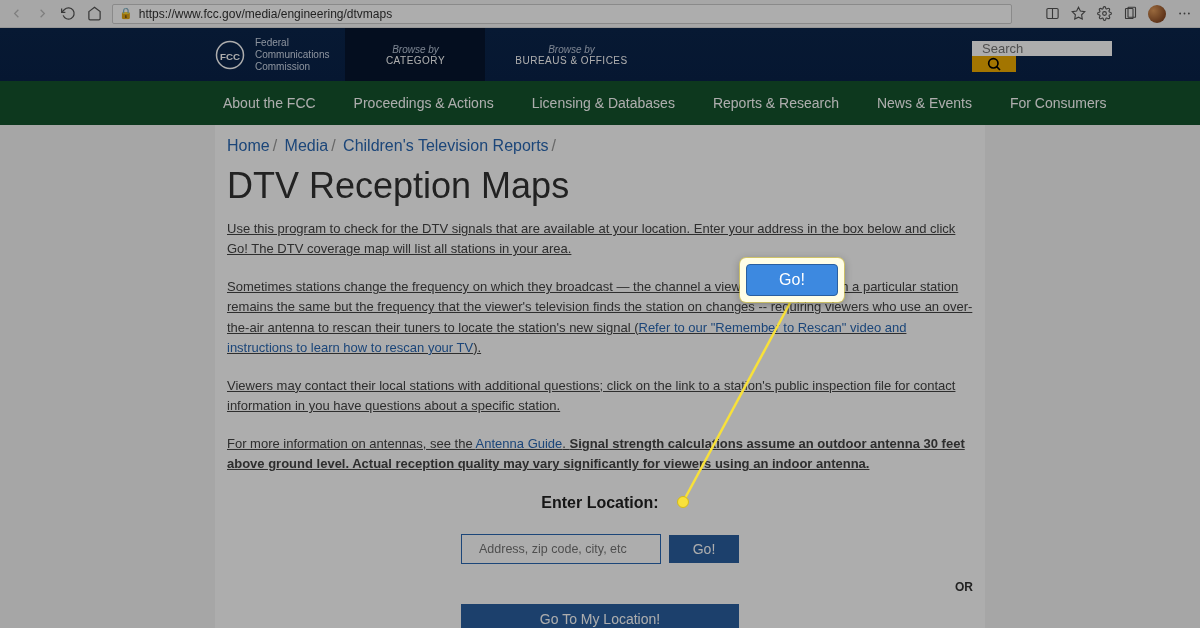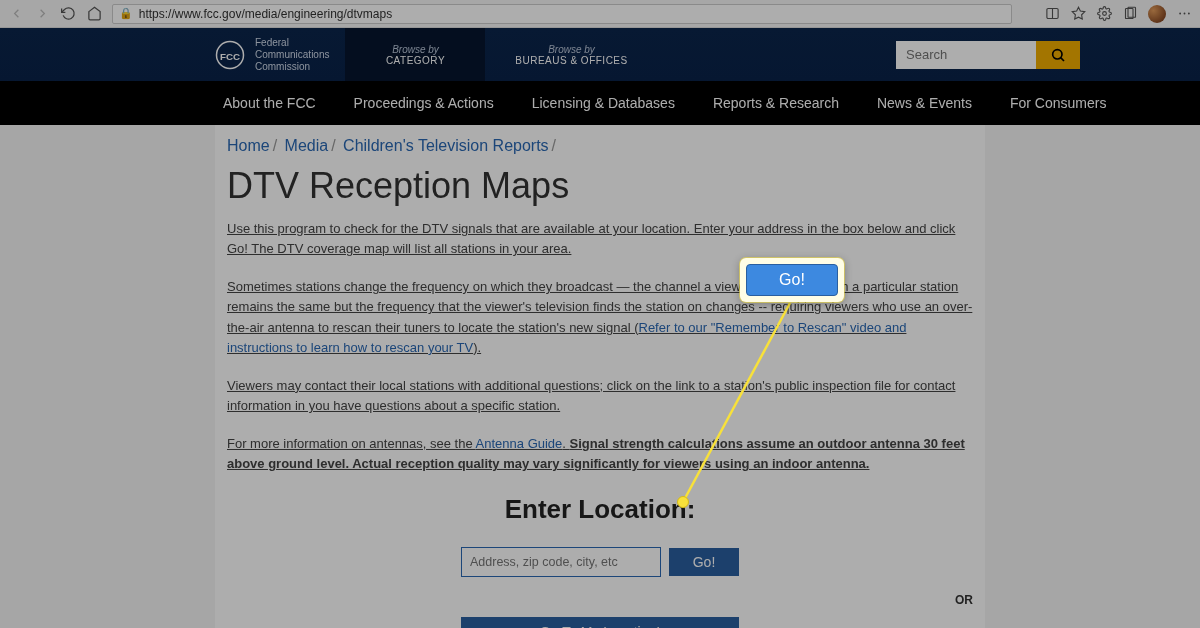--- a/index.html
+++ b/index.html
@@ -18,40 +18,40 @@
 
 .header-band { height: 53px; background: linear-gradient(#0b254c,#0a2349); display: flex; align-items: center; color: #fff; position: relative; z-index: 10; padding-left: 215px; }
 .logo { display: flex; align-items: center; gap: 10px; }
 .logo-mark { width: 30px; height: 30px; display: flex; align-items: center; justify-content: flex-end; }
 .logo-text { font-size: 10px; line-height: 1.2; color: #cfd9e8; }
 .browse-tab { width: 140px; height: 53px; display: flex; flex-direction: column; align-items: center; justify-content: center; margin-left: 16px; position: relative; text-align:center; }
 .browse-tab.active { background: #06162f; }
 .browse-tab.active::after { content:""; position:absolute; bottom:-8px; left:50%; transform:translateX(-50%); border:8px solid transparent; border-top-color:#06162f; }
 .browse-tab .sm { font-size: 10px; font-style: italic; color: #b8c4d6; }
 .browse-tab .lg { font-size: 10px; letter-spacing: 0.5px; }
-.search-box { margin-left: auto; margin-right: 120px; display: flex; height: 28px; }
+.search-box { margin-left: auto; margin-right: 88px; display: flex; height: 28px; flex-direction: column; }
 .search-box input { width: 140px; border: none; padding: 0 10px; font-size: 13px; background: #fff; }
 .search-btn { width: 44px; background: #f0ad00; border: none; display:flex; align-items:center; justify-content:center; cursor:pointer; }
 
 
-.nav-band { height: 44px; background: #000000; display: flex; align-items: center; gap: 38px; padding-left: 223px; position: relative; z-index: 10; font-size: 14px; color: #fff; }
+.nav-band { height: 44px; background: #14532d; display: flex; align-items: center; gap: 38px; padding-left: 223px; position: relative; z-index: 10; font-size: 14px; color: #fff; }
 .nav-band span { cursor: pointer; }
 
 
 .content { position: relative; z-index: 10; background: #fff; margin: 0 215px; min-height: 520px; padding: 0 12px; color: #333; }
 .crumbs { font-size: 16px; padding: 12px 0 10px; color: #2a68b3; }
 .crumbs .sep { color: #999; margin: 0 3px; }
 h1 { font-size: 36px; font-weight: 400; color: #333; margin-bottom: 12px; }
 .body-text p { font-size: 13px; line-height: 1.55; margin-bottom: 18px; color: #444; text-decoration: underline; }
 .body-text a { color: #2a68b3; text-decoration: none; }
 .body-text b { font-weight: 600; }
 .enter-loc { text-align: center; }
-.enter-loc h2 { font-size: 26px; font-weight: 600; margin: 20px 0 22px; color:#222; }
+.enter-loc h2 { font-size: 16px; font-weight: 600; margin: 20px 0 22px; color:#222; }
 .loc-row { display: inline-flex; gap: 8px; align-items: center; }
-.addr-input { width: 200px; height: 30px; border: 1px solid #2a68b3; padding: 0 8px; font-size: 12.5px; color: #666; }
+.addr-input { width: 200px; height: 30px; border: 1px solid #2a68b3; padding: 0 17px; font-size: 12.5px; color: #666; }
 .go-btn { width: 70px; height: 28px; background: #2a5fa0; color: #fff; border: none; font-size: 14px; cursor: pointer; }
 .or { font-size: 12px; margin: 16px 0 10px; color:#333; font-weight:600;text-align:right; }
 .myloc-btn { width: 278px; height: 30px; background: #2a5fa0; color: #fff; border: none; font-size: 14px; cursor: pointer; }
 
 
 .callout { position: absolute; z-index: 100; left: 740px; top: 258px; pointer-events: none; }
 .callout-box { padding: 6px; background: #fffde6; border-radius: 6px; box-shadow: 0 0 0 1px rgba(240,220,70,.6), 0 2px 8px rgba(0,0,0,.3); }
 .callout-btn { width: 92px; height: 32px; background: #3d89e0; border: 1px solid #2a5fa0; color: #fff; font-size: 16px; border-radius: 4px; display:flex; align-items:center; justify-content:center; }
 .pointer-line { position: absolute; z-index: 99; pointer-events: none; }
 .pointer-dot { position: absolute; z-index: 101; width: 12px; height: 12px; background: #f8e13a; border: 1px solid #d4ba1a; border-radius: 50%; pointer-events: none; }

